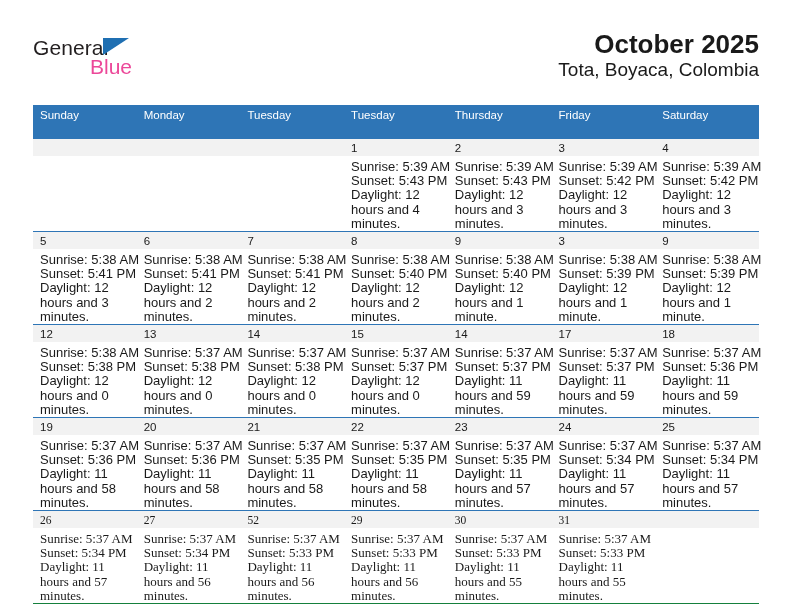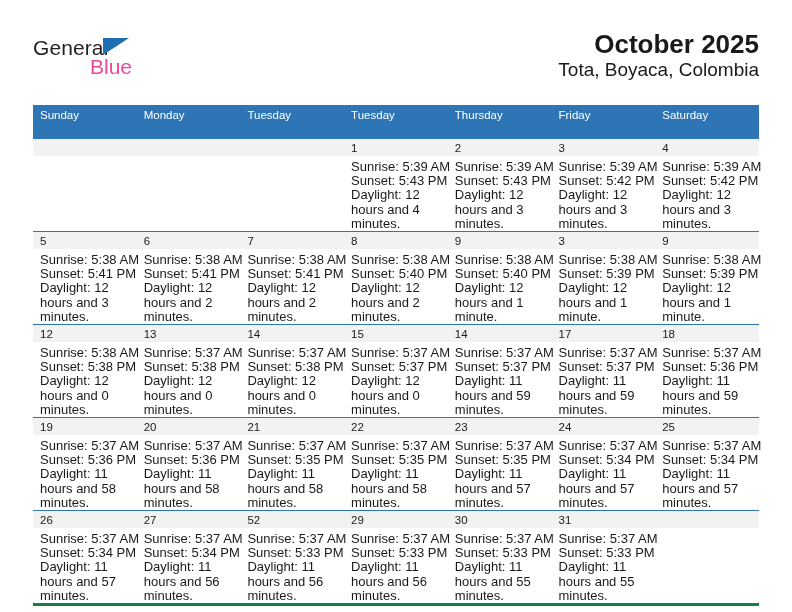--- a/index.html
+++ b/index.html
@@ -112,21 +112,22 @@
     padding: 0;
     border-top: 1px solid #2e75b6;
     height: 90px;
     box-sizing: border-box;
     background: #ffffff;
   }
   .calendar tbody tr:first-child td {
     border-top: none;
   }
   .calendar tbody tr:last-child td {
-    border-bottom: 3px solid #15803d;
+    border-bottom: 1px solid #15803d;
+    font-family: Liberation Serif, serif;
   }
 
   .daynum-band {
     background: #f2f2f2;
     height: 17px;
     padding: 1px 0 0 7px;
     box-sizing: border-box;
     font-size: 11.5px;
     color: #1a1a1a;
     line-height: 16px;

